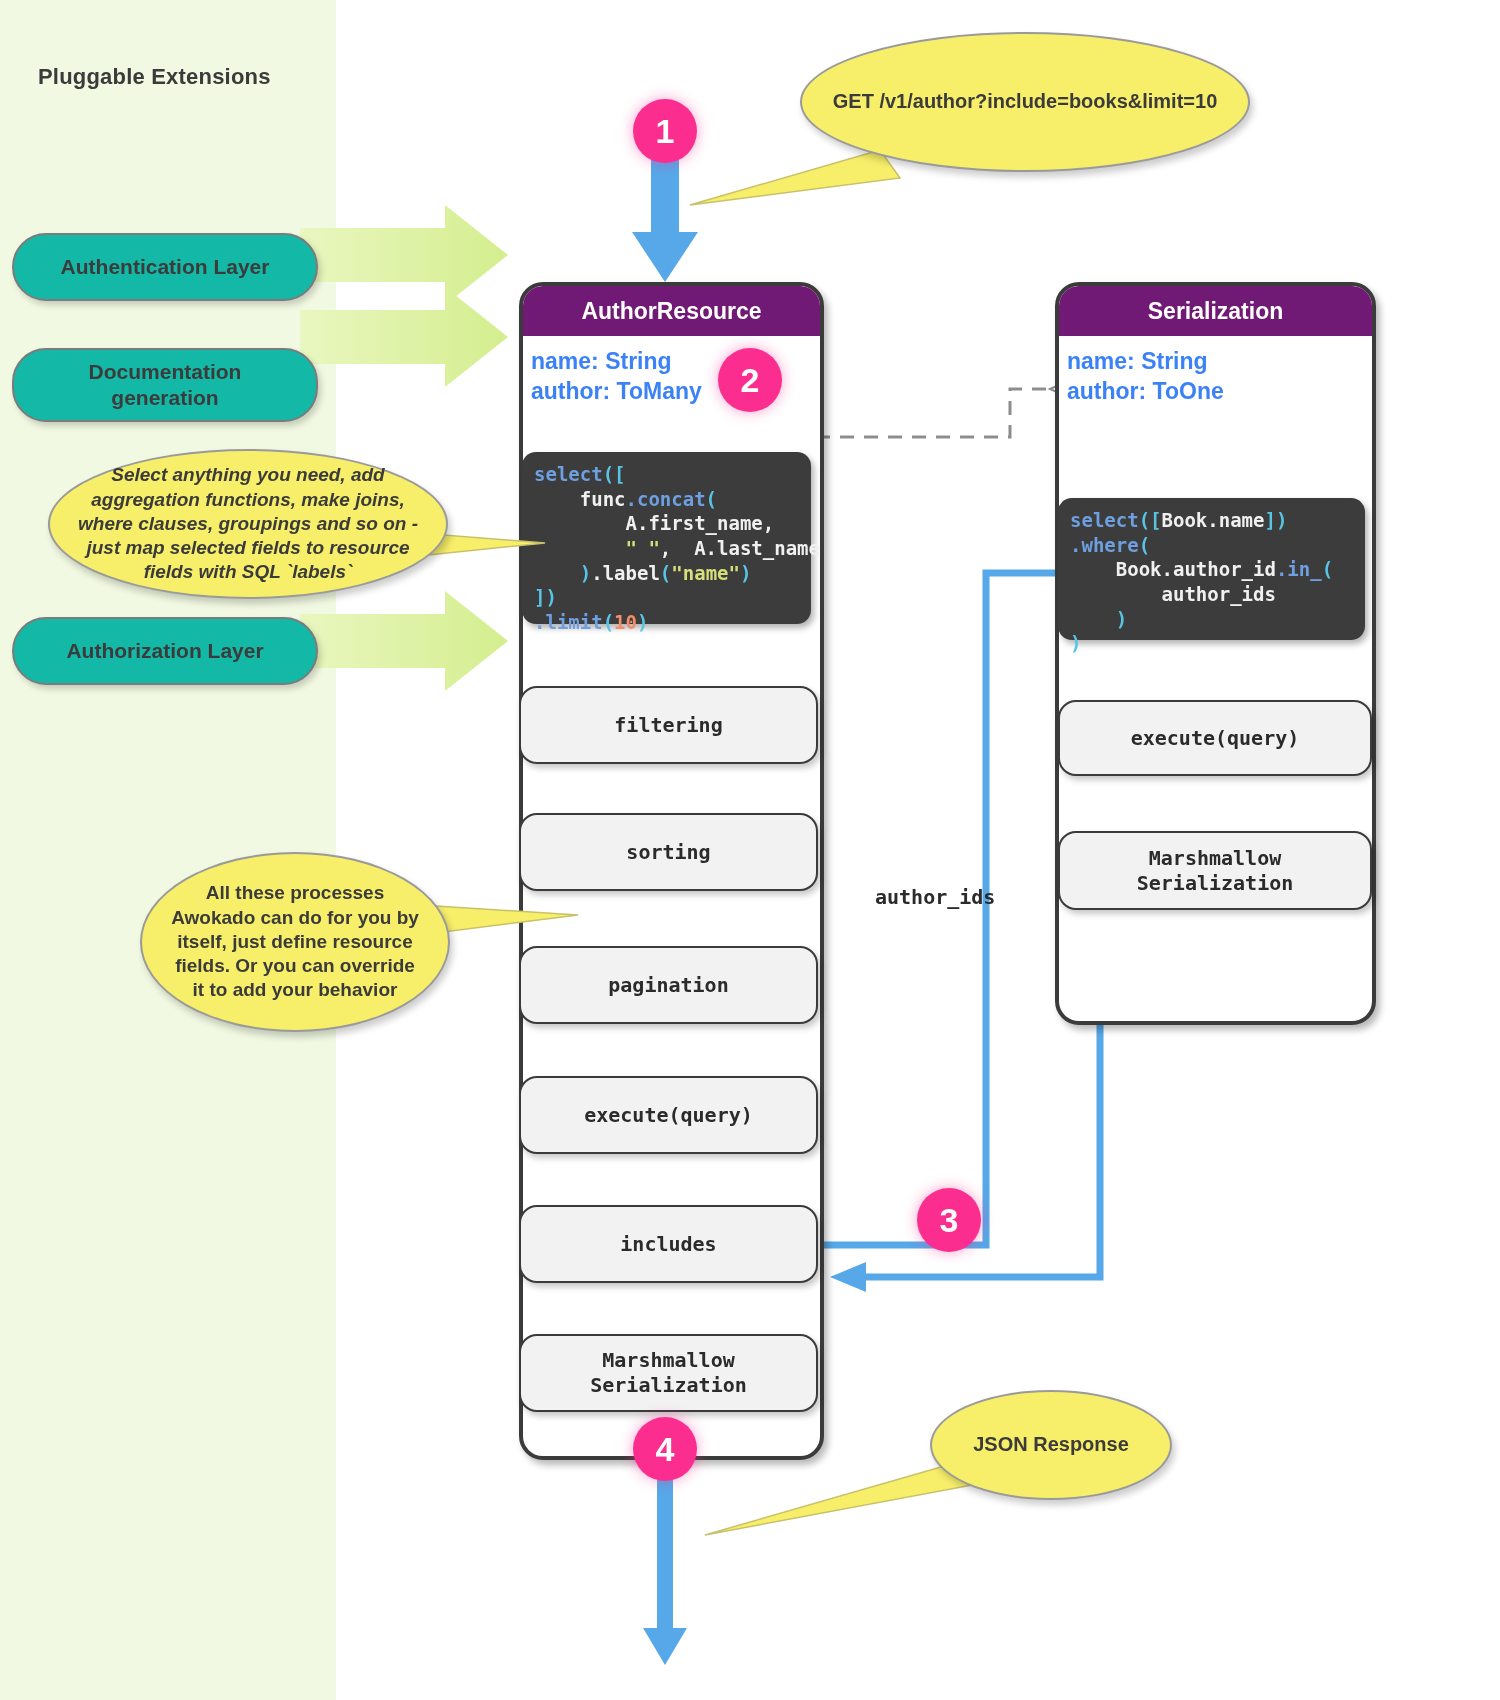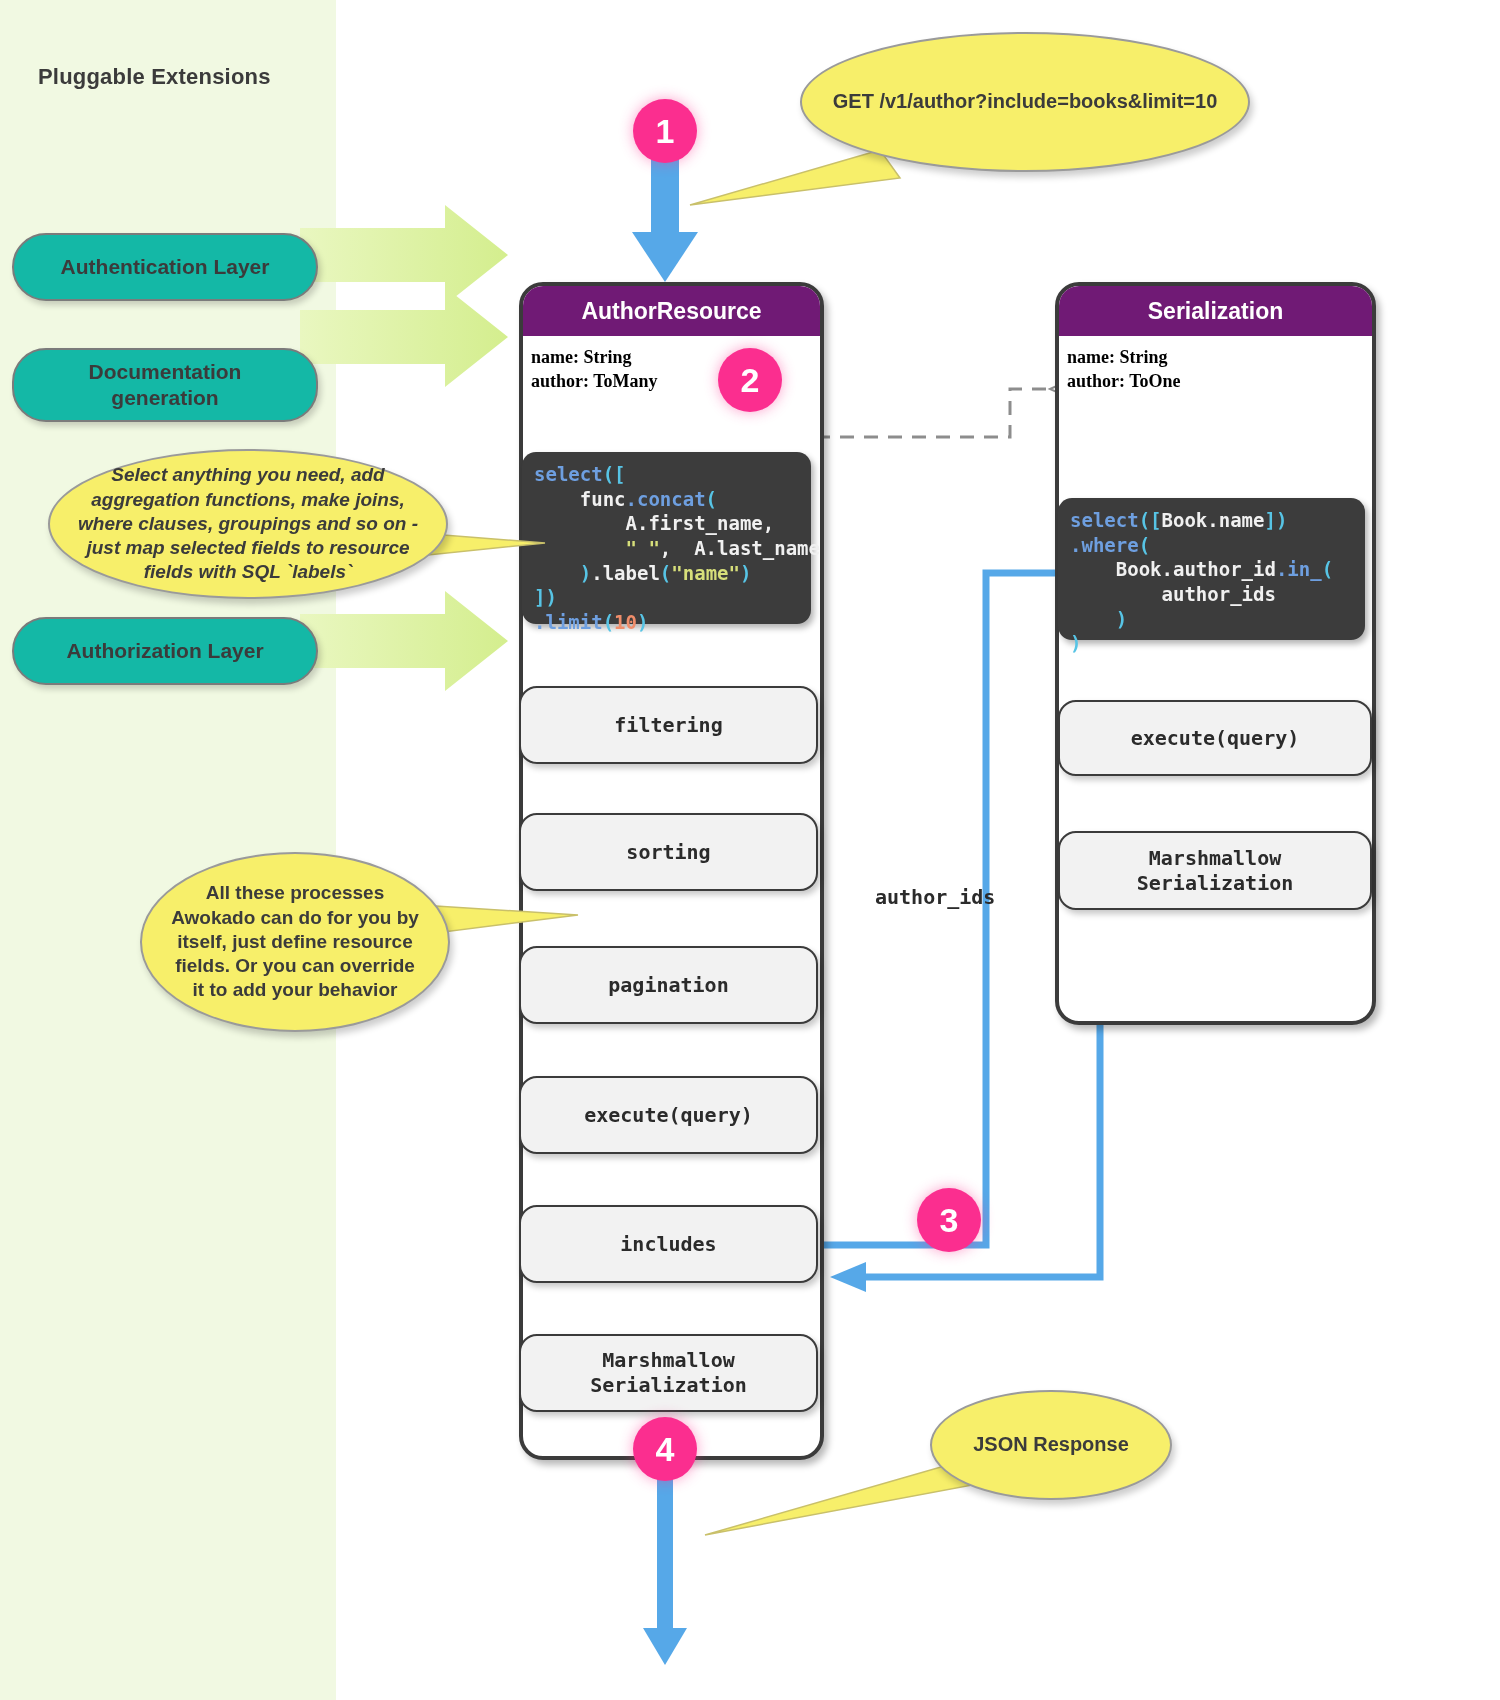--- a/index.html
+++ b/index.html
@@ -15,22 +15,22 @@
   .ext-pill{position:absolute;border:2px solid #7b7b7b;border-radius:34px;
             background:#14b8a6;box-shadow:3px 4px 6px rgba(0,0,0,.18);
             display:flex;align-items:center;justify-content:center;text-align:center;
             font-size:21px;font-weight:bold;color:#3b3b3b;line-height:1.25;}
 
   
   .res-card{position:absolute;border:4px solid #3b3b3b;border-radius:24px;
             background:#fff;box-shadow:4px 5px 7px rgba(0,0,0,.28);overflow:hidden;}
   .res-head{height:50px;background:#701a75;display:flex;align-items:center;
             justify-content:center;color:#fff;font-size:23px;font-weight:bold;}
-  .res-fields{padding:10px 0 0 8px;font-size:18px;font-weight:bold;color:#000000;
-              line-height:1.32;font-family:Liberation Serif, serif;}
+  .res-fields{padding:10px 0 0 8px;font-size:23px;font-weight:bold;color:#3b82f6;
+              line-height:1.32;}
 
   
   .code{position:absolute;background:#3c3c3c;border-radius:14px;
         box-shadow:3px 4px 6px rgba(0,0,0,.3);
         font-family:"DejaVu Sans Mono","Liberation Mono",monospace;
         font-size:19px;font-weight:bold;line-height:1.30;
         color:#e8e8e8;white-space:pre;padding:10px 12px;}
   .k-blue{color:#6e9fe0;}
   .k-cyan{color:#57c4e5;}
   .k-str{color:#d7df7a;}

